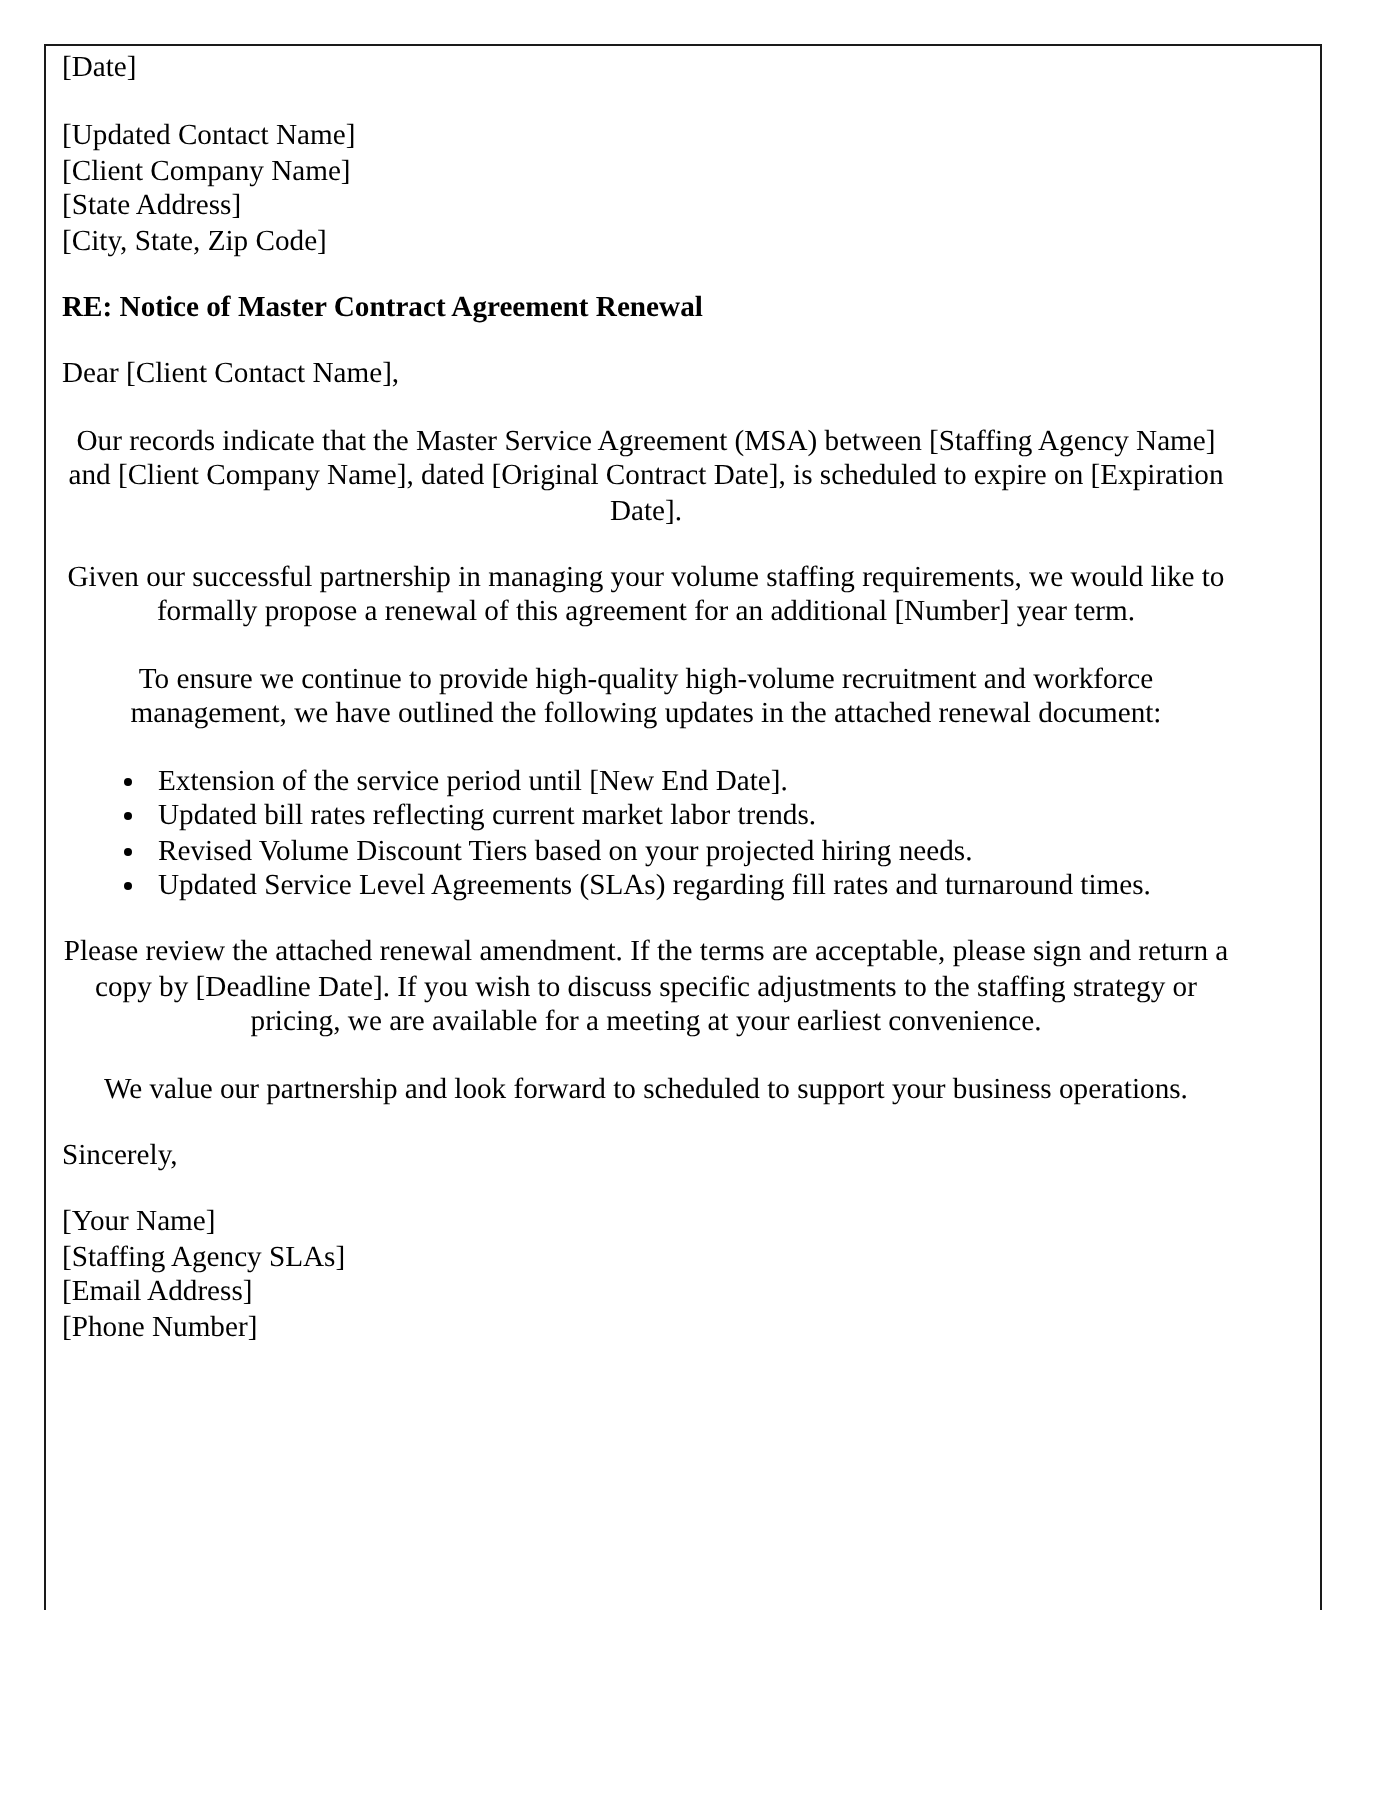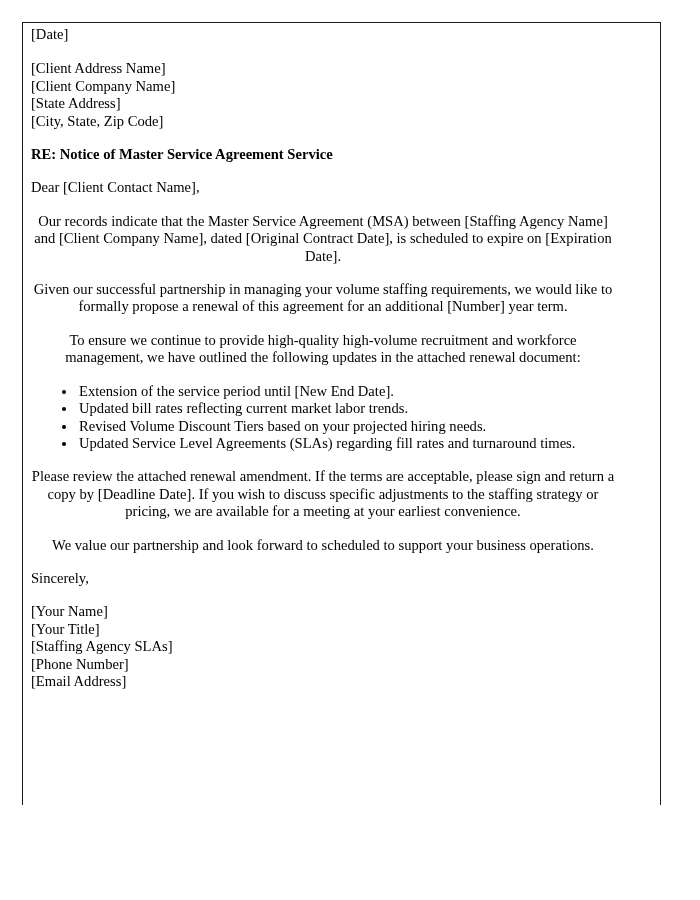--- a/index.html
+++ b/index.html
@@ -96,29 +96,29 @@
 
 <div id="letter">
 
   <div class="addr-block">
     <span class="addr-line">[Date]</span>
   </div>
 
   <div class="spacer-lg"></div>
 
   <div class="addr-block">
-    <span class="addr-line">[Client Address Name]</span>
+    <span class="addr-line">[Updated Contact Name]</span>
     <span class="addr-line">[Client Company Name]</span>
     <span class="addr-line">[State Address]</span>
     <span class="addr-line">[City, State, Zip Code]</span>
   </div>
 
   <div class="spacer-md"></div>
 
-  <div class="re-heading">RE: Notice of Master Service Agreement Service</div>
+  <div class="re-heading">RE: Notice of Master Contract Agreement Renewal</div>
 
   <div class="spacer-md"></div>
 
   <div class="salutation">Dear [Client Contact Name],</div>
 
   <div class="spacer-md"></div>
 
   <p class="body-para">Our records indicate that the Master Service Agreement (MSA) between [Staffing Agency Name] and [Client Company Name], dated [Original Contract Date], is scheduled to expire on [Expiration Date].</p>
 
   <div class="spacer-md"></div>
@@ -147,19 +147,18 @@
   <p class="body-para">We value our partnership and look forward to scheduled to support your business operations.</p>
 
   <div class="spacer-md"></div>
 
   <div class="sign-off">Sincerely,</div>
 
   <div class="spacer-md"></div>
 
   <div class="signature-block">
     <span class="sig-line">[Your Name]</span>
-    <span class="sig-line">[Your Title]</span>
     <span class="sig-line">[Staffing Agency SLAs]</span>
+    <span class="sig-line">[Email Address]</span>
     <span class="sig-line">[Phone Number]</span>
-    <span class="sig-line">[Email Address]</span>
   </div>
 
 </div>
 
 </body></html>

